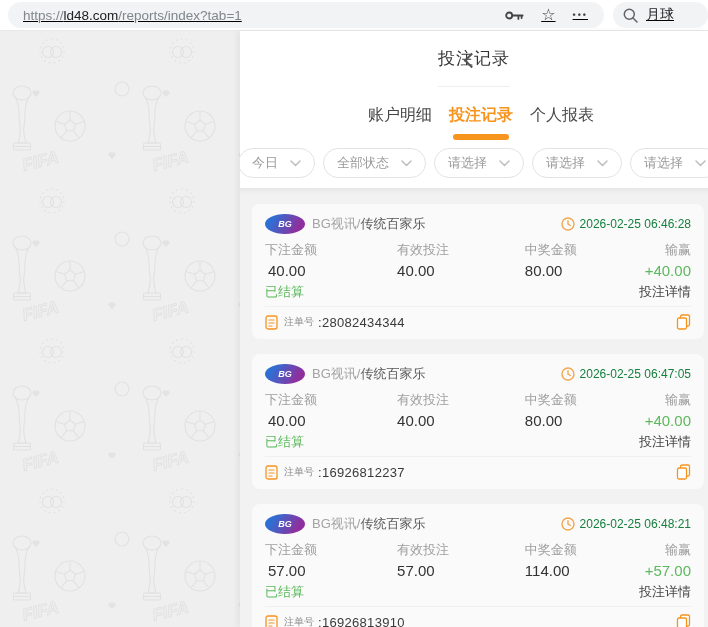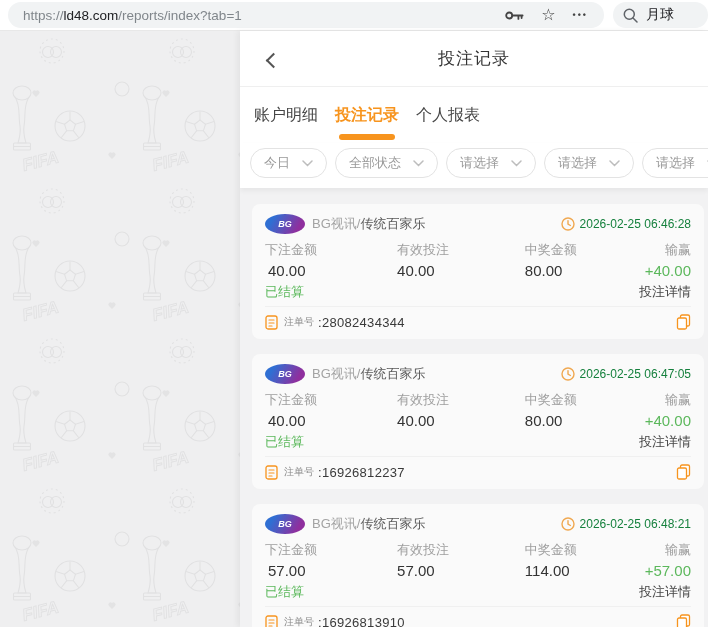--- a/index.html
+++ b/index.html
@@ -1,40 +1,40 @@
 <!DOCTYPE html>
 <html><head>
 <meta charset="utf-8">
 <style>
   * { margin:0; padding:0; box-sizing:border-box; }
   body { font-family:"Liberation Sans","DejaVu Sans",sans-serif; }
   .screen { position:relative; width:708px; height:627px; overflow:hidden; background:#fff; }
 
   
   .browser-bar { position:absolute; top:0; left:0; width:708px; height:31px;
-    background:#fff; border-bottom:1px solid #e8e8e8; display:flex; align-items:center; }
+    background:#fff; border-bottom:1px solid #e8e8e8; display:flex; align-items:center;text-decoration:underline; }
   .url-box { margin-left:8px; width:637px; height:26px; background:#f1f3f4; border-radius:13px;
     display:flex; align-items:center; padding:0 16px 0 15px; }
   .url-text { font-size:13.5px; color:#80868b; white-space:nowrap; overflow:hidden; }
   .url-text .domain { color:#202124; }
   .urlbar-icons { margin-left:auto; display:flex; align-items:center; gap:17px; }
   .ic-btn { display:flex; align-items:center; justify-content:center; cursor:pointer; color:#5f6368; }
   .star-glyph { font-size:16px; line-height:1; color:#444; }
   .dots-glyph { font-size:9px; letter-spacing:2px; color:#444; font-weight:bold; }
   .search-box { margin-left:9px; height:26px; background:#f1f3f4; border-radius:13px;
     display:flex; align-items:center; padding:0 10px; min-width:95px; }
   .search-box .txt { font-size:14px; color:#202124; margin-left:8px; white-space:nowrap; }
 
   
   .left-bg { position:absolute; top:31px; left:0; width:240px; height:596px; }
 
   
   .panel { position:absolute; top:31px; left:240px; width:468px; height:596px;
     background:#fff; overflow:hidden; display:flex; flex-direction:column;
-    box-shadow:-3px 0 6px rgba(0,0,0,0.05); }
+    box-shadow:-3px 0 6px rgba(0,0,0,0.05);align-items:center; }
 
   .panel-header { position:relative; height:56px; border-bottom:1px solid #efefef;
     display:flex; align-items:center; justify-content:center; }
   .back-btn { position:absolute; left:20px; top:18px; width:22px; height:22px;
     display:flex; align-items:center; justify-content:center; cursor:pointer; }
   .chev-left { width:11px; height:11px; border-left:2px solid #555; border-bottom:2px solid #555;
     transform:rotate(45deg); margin-left:4px; }
   .panel-title { font-size:17px; color:#333; font-weight:500; letter-spacing:1px; }
 
   .tabs { height:56px; display:flex; align-items:center; padding-left:14px; gap:17px; }

